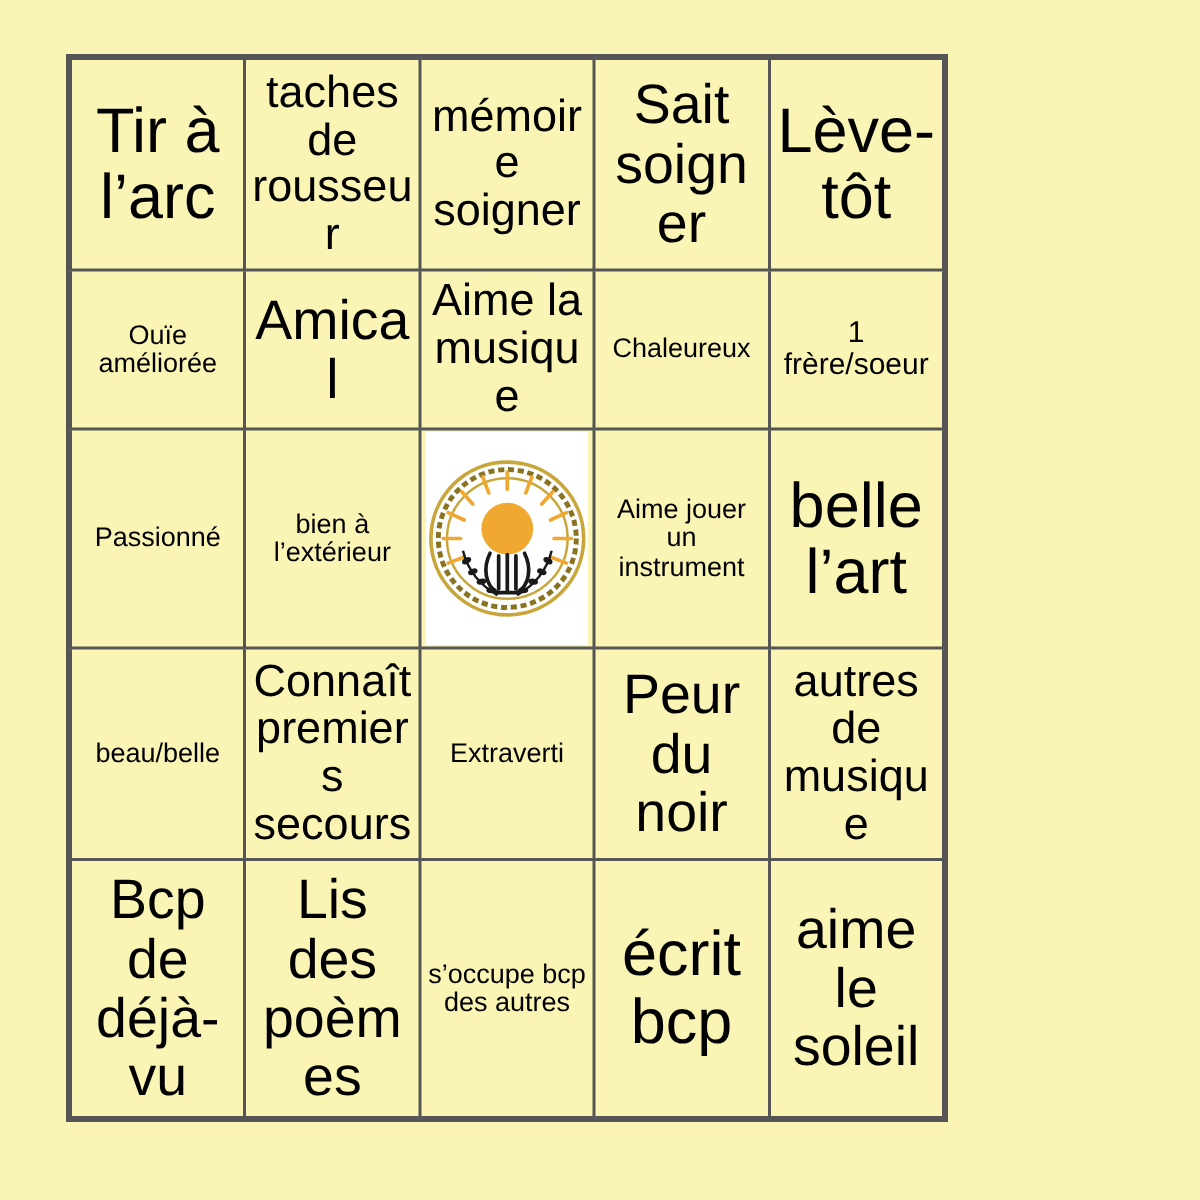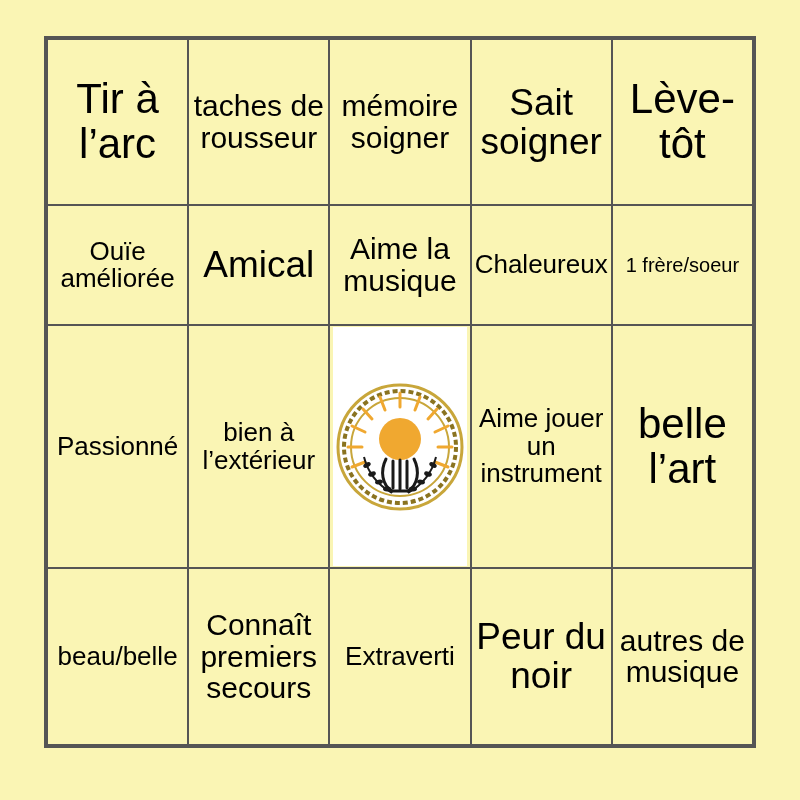--- a/index.html
+++ b/index.html
@@ -10,21 +10,21 @@
     width: 800px;
     height: 800px;
     background: #faf5b4;
     font-family: "Liberation Sans", sans-serif;
     overflow: hidden;
   }
   .board {
     position: absolute;
     left: 44px;
     top: 36px;
-    width: 712px;
+    width: 588px;
     height: 712px;
     border: 2px solid #555555;
     box-sizing: border-box;
     background: #faf5b4;
   }
   table.bingo {
     width: 100%;
     height: 100%;
     border-collapse: collapse;
     table-layout: fixed;
@@ -36,21 +36,21 @@
     color: #000000;
     line-height: 1.06;
     padding: 1px 3px;
     background: #faf5b4;
     word-wrap: break-word;
   }
   
   .fs-xxl { font-size: 42px; }
   .fs-xl  { font-size: 37px; }
   .fs-l   { font-size: 30px; margin-left: 32px; }
-  .fs-m   { font-size: 26px; }
+  .fs-m   { font-size: 18px; }
   .fs-s   { font-size: 20px; }
 
   td.free-cell {
     background: #ffffff;
     padding: 0;
   }
   .free-wrap {
     width: 100%;
     height: 100%;
     display: flex;
@@ -137,15 +137,22 @@
         <td class="fs-m">Aime jouer un instrument</td>
         <td class="fs-xxl">belle l’art</td>
       </tr>
       <tr>
         <td class="fs-m">beau/belle</td>
         <td class="fs-l">Connaît premiers secours</td>
         <td class="fs-m">Extraverti</td>
         <td class="fs-xl">Peur du noir</td>
         <td class="fs-l">autres de musique</td>
       </tr>
+      <tr>
+        <td class="fs-xl">Bcp de déjà-vu</td>
+        <td class="fs-xl">Lis des poèmes</td>
+        <td class="fs-m">s’occupe bcp des autres</td>
+        <td class="fs-xxl">écrit bcp</td>
+        <td class="fs-xl">aime le soleil</td>
+      </tr>
     </tbody>
   </table>
 </div>
 
 </body></html>

